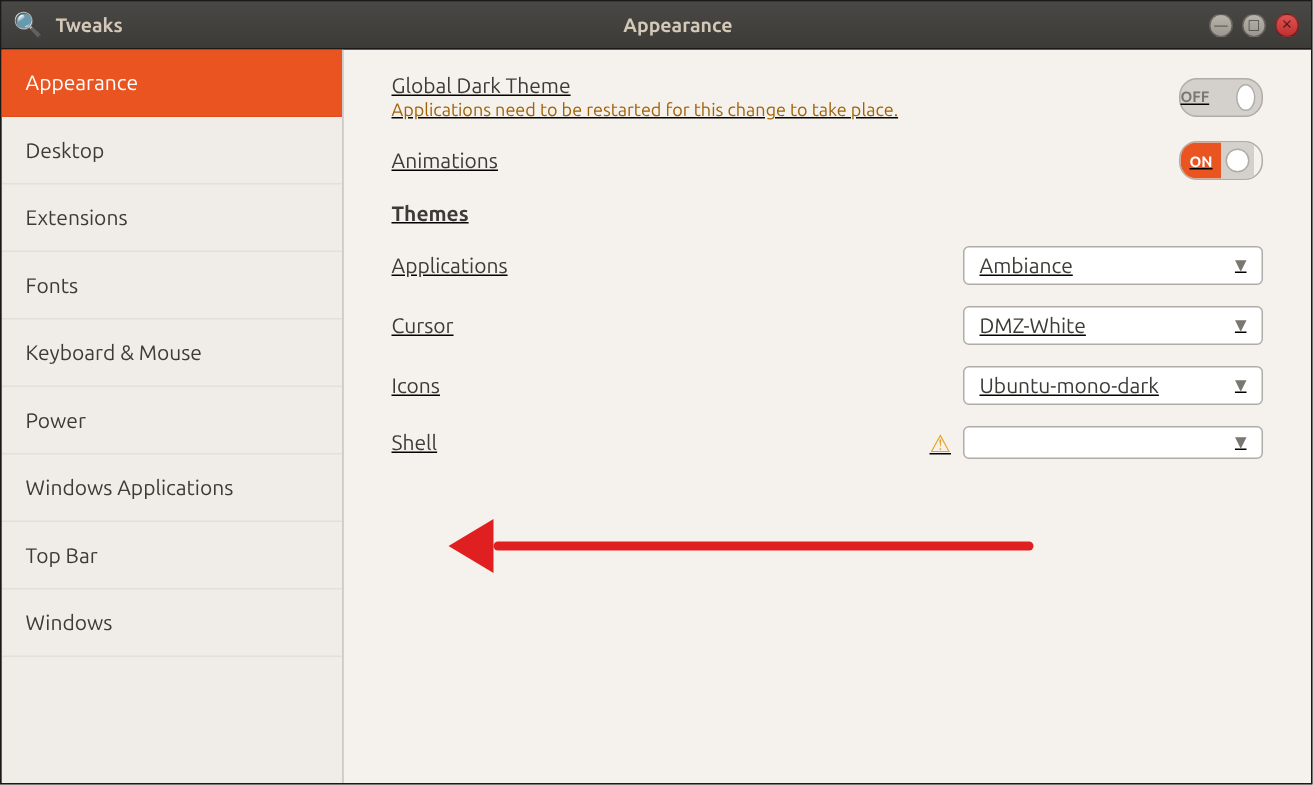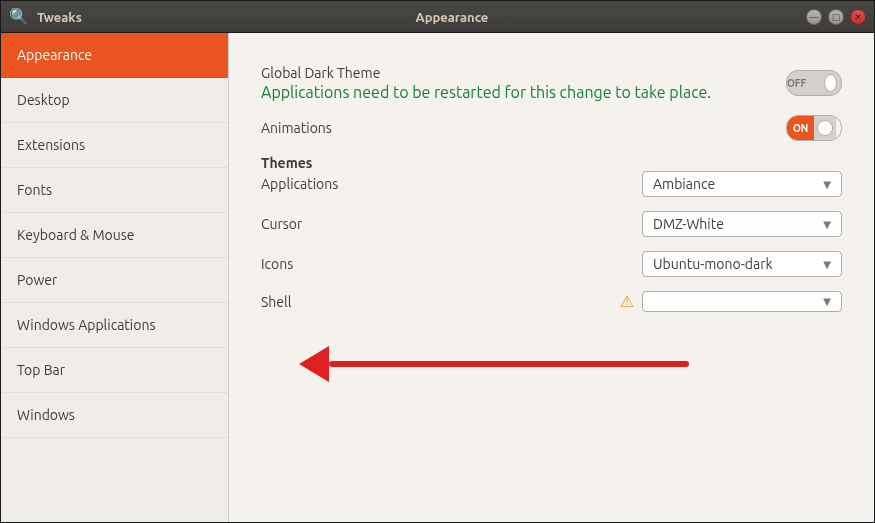--- a/index.html
+++ b/index.html
@@ -98,40 +98,41 @@
     }
 
     .sidebar-item.active {
       background: #e95420;
       color: white;
     }
 
     .main-panel {
       flex: 1;
       background: #f5f2ed;
-      padding: 32px 32px;
+      padding: 16px 32px;
       overflow-y: auto;
       position: relative;
+      text-decoration: underline;
     }
 
     .setting-row {
       display: flex;
       align-items: center;
       margin-bottom: 14px;
     }
 
     .setting-label {
       flex: 1;
       color: #3c3b37;
       font-size: 14px;
     }
 
     .setting-sublabel {
-      color: #15803d;
-      font-size: 16px;
+      color: #a16207;
+      font-size: 12px;
       margin-top: 2px;
     }
 
     .toggle-off {
       background: #d4d0cc;
       border: 1px solid #b0aca8;
       border-radius: 12px;
       width: 56px;
       height: 26px;
       display: flex;
@@ -178,20 +179,21 @@
       height: 100%;
       display: flex;
       align-items: center;
       justify-content: center;
     }
 
     .section-title {
       font-size: 14px;
       font-weight: bold;
       color: #3c3b37;
+      margin-bottom: 14px;
       margin-top: 8px;
     }
 
     .dropdown {
       background: white;
       border: 1px solid #b0aca8;
       border-radius: 4px;
       padding: 4px 10px;
       display: flex;
       align-items: center;

